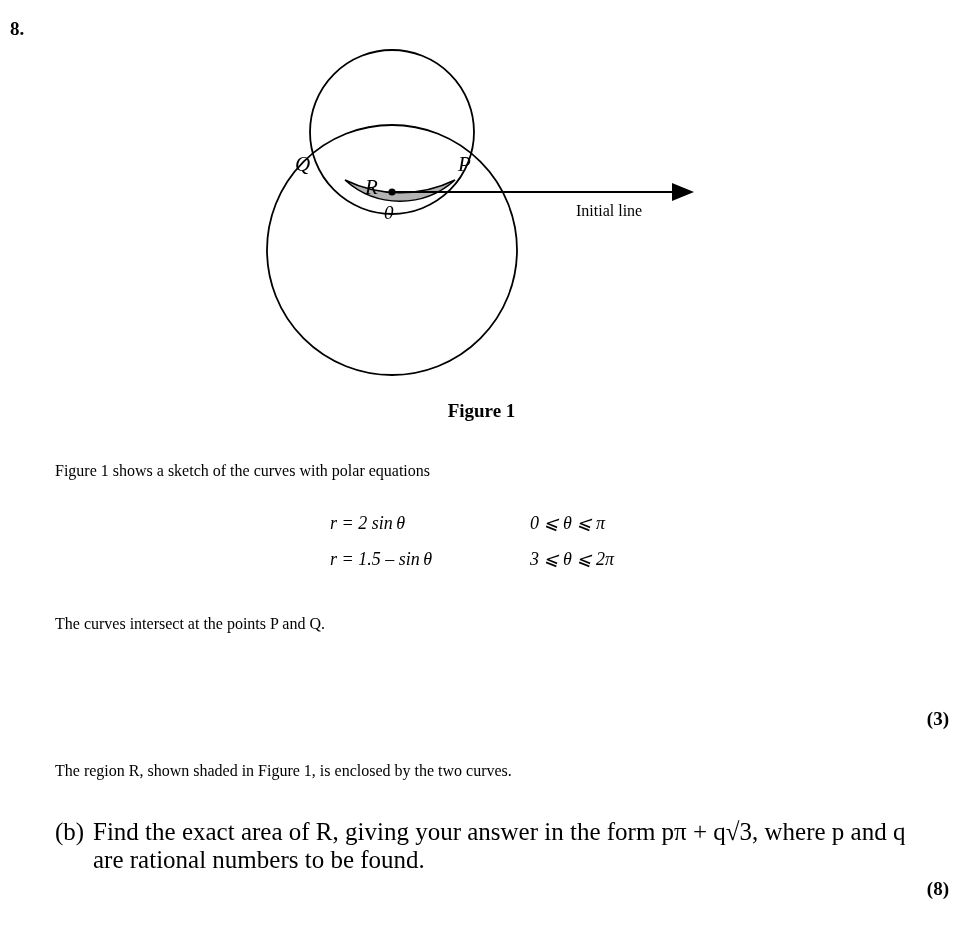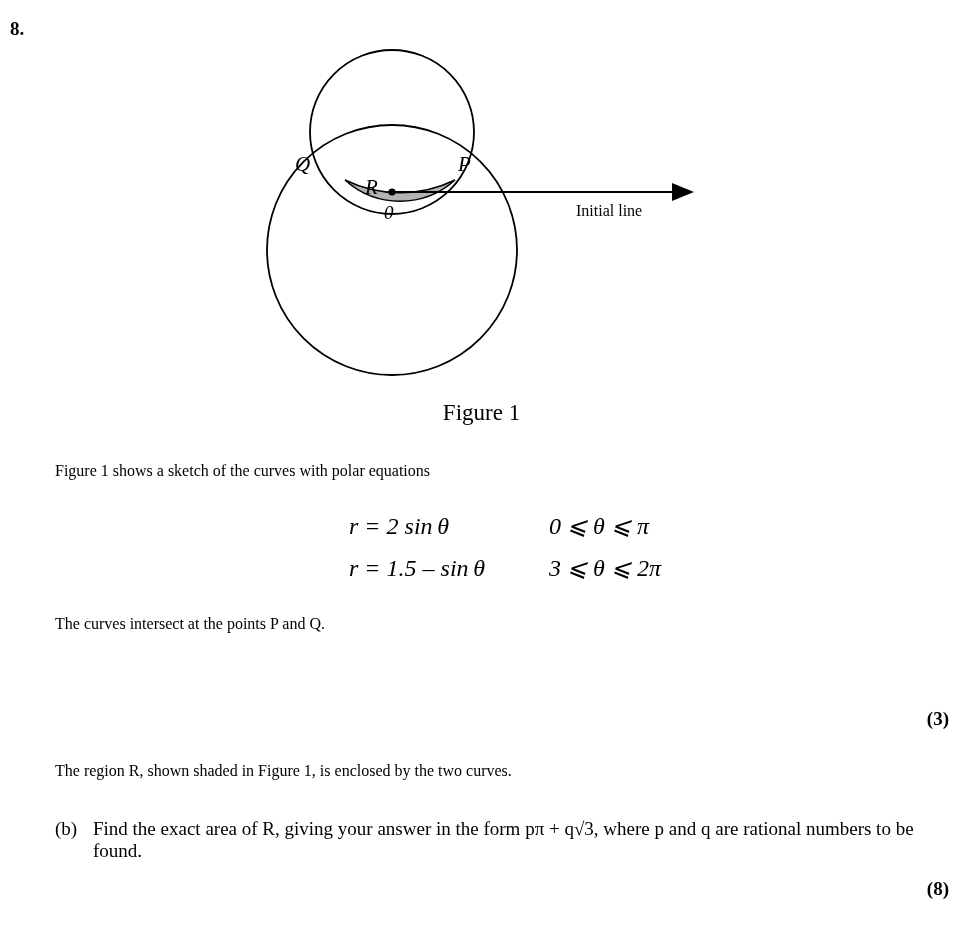--- a/index.html
+++ b/index.html
@@ -34,57 +34,56 @@
     top: 20px;
     width: 963px;
     height: 380px;
   }
   .figure-caption {
     position: absolute;
     left: 0;
     top: 400px;
     width: 963px;
     text-align: center;
-    font-weight: normal;
-    font-size: 23px;
+    font-weight: bold;
+    font-size: 19px;
   }
   .body-text {
     position: absolute;
     left: 55px;
     font-size: 16px;
     line-height: 1.35;
   }
   .intro { top: 460px; }
   .equations {
     position: absolute;
     left: 330px;
     top: 512px;
-    font-size: 24px;
-    margin-left: 19px;
+    font-size: 18px;
   }
   .eqrow {
     display: flex;
     align-items: baseline;
     margin-bottom: 14px;
   }
   .eq-left { width: 200px; }
   .eq-right { width: 220px; }
   .intersect { top: 613px; text-align: right; }
   .part-a {
     position: absolute;
     left: 55px;
     top: 673px;
     font-size: 20px;
     width: 880px;
   }
   .part-b {
     position: absolute;
     left: 55px;
     top: 818px;
-    font-size: 19px;
+    font-size: 25px;
     width: 890px;
   }
   .region-text { top: 760px; }
   .part-label {
     display: inline-block;
     width: 38px;
   }
   .part-body {
     display: inline-block;
     width: 830px;

